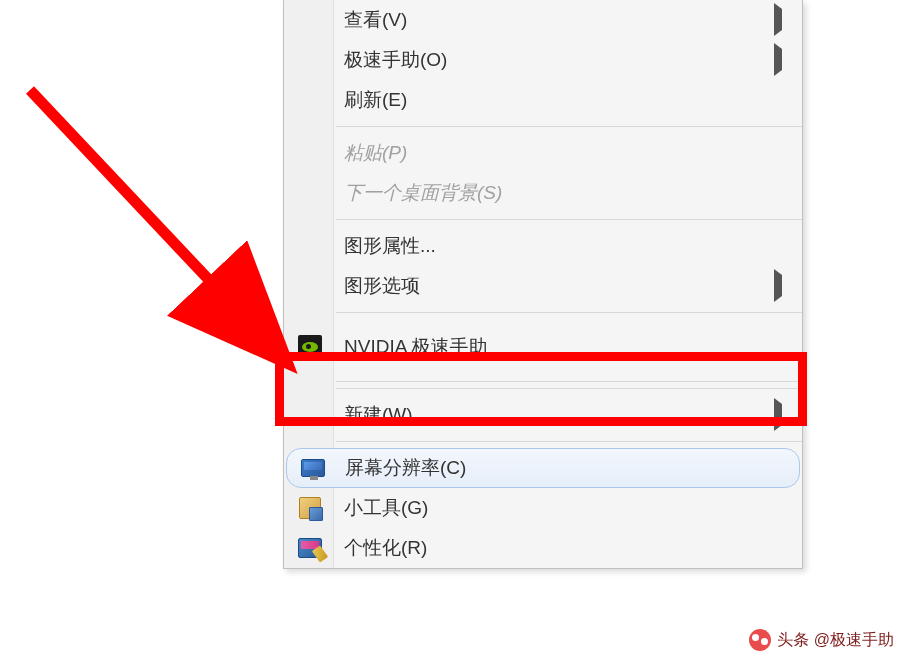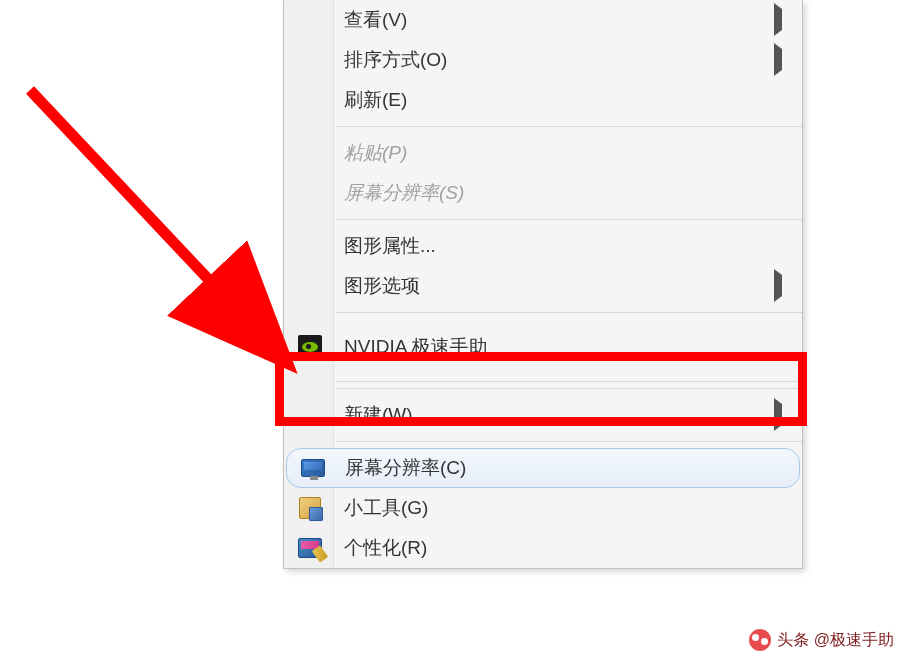--- a/index.html
+++ b/index.html
@@ -245,36 +245,36 @@
 
 <div class="context-menu">
   <div class="icon-column"></div>
 
   <div class="menu-item">
     <span>查看(V)</span>
     <span class="arrow"><span class="arrow-right"></span></span>
   </div>
 
   <div class="menu-item">
-    <span>排序方式(O)</span>
+    <span>极速手助(O)</span>
     <span class="arrow"><span class="arrow-right"></span></span>
   </div>
 
   <div class="menu-item">
     <span>刷新(E)</span>
   </div>
 
   <div class="separator"></div>
 
   <div class="menu-item disabled">
     <span>粘贴(P)</span>
   </div>
 
   <div class="menu-item disabled">
-    <span>屏幕分辨率(S)</span>
+    <span>下一个桌面背景(S)</span>
   </div>
 
   <div class="separator"></div>
 
   <div class="menu-item">
     <span>图形属性...</span>
   </div>
 
   <div class="menu-item">
     <span>图形选项</span>

